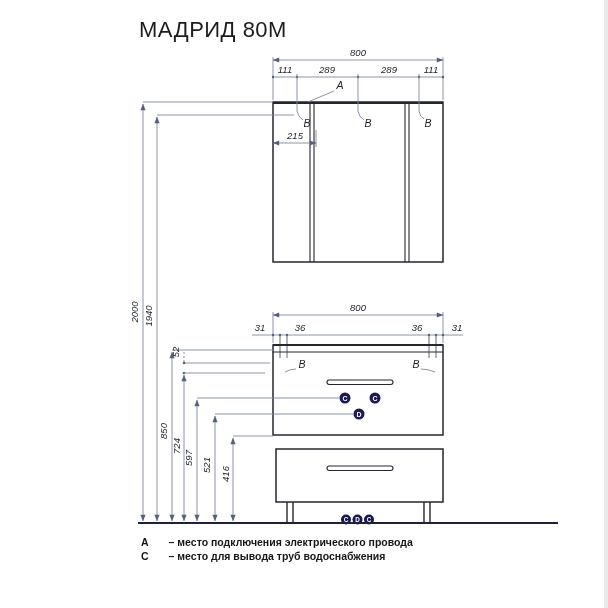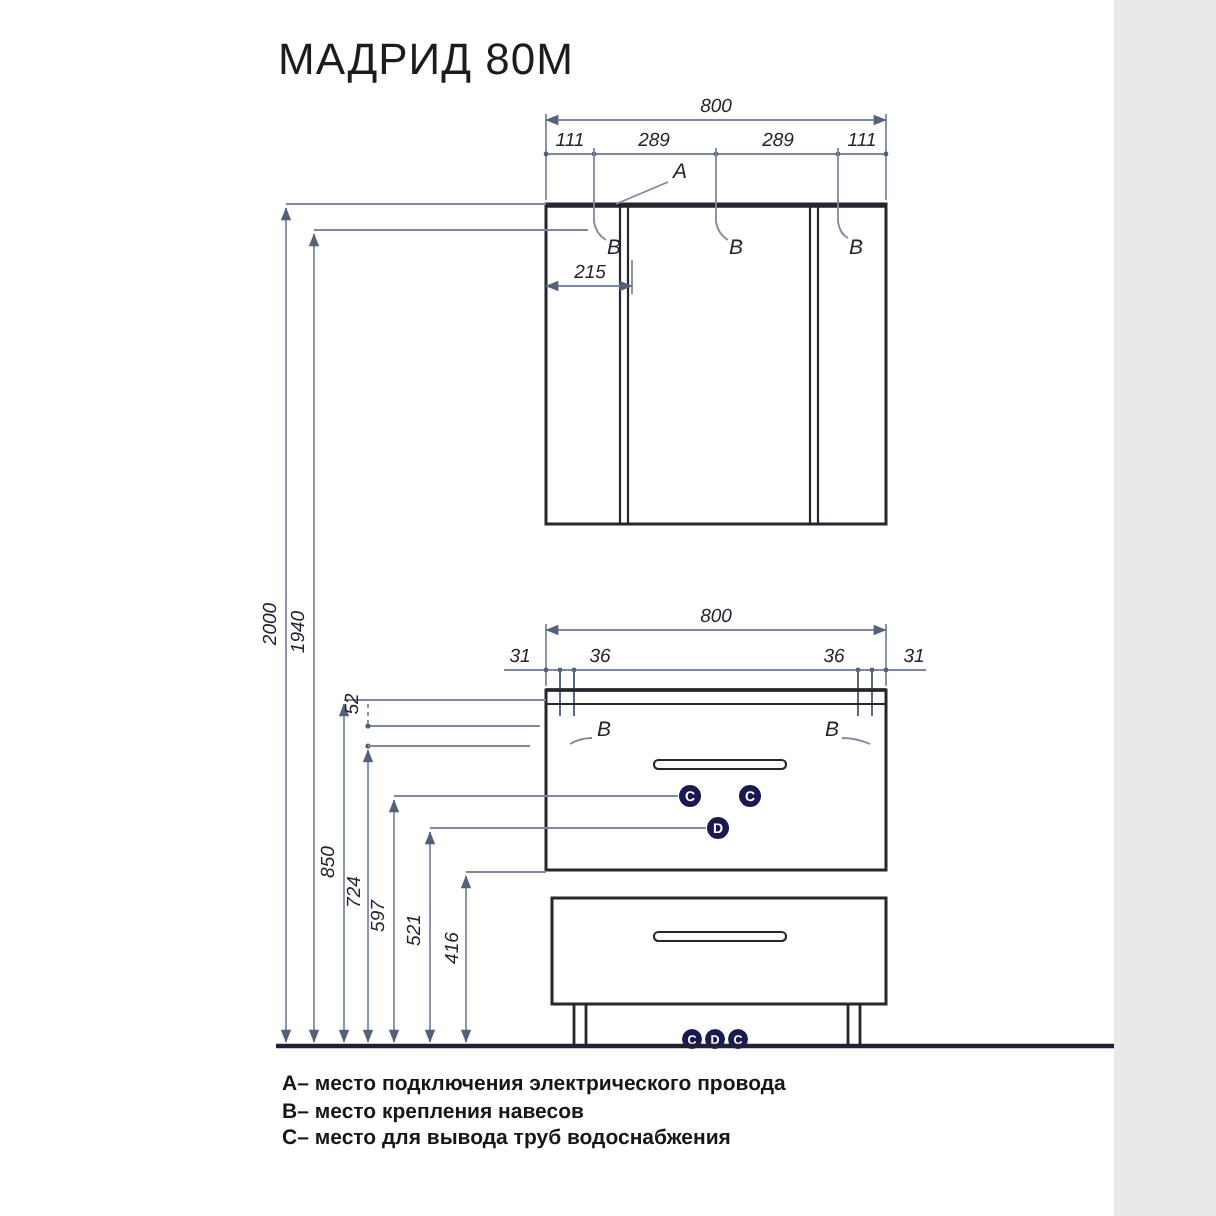--- a/index.html
+++ b/index.html
@@ -1,23 +1,23 @@
 <!DOCTYPE html>
 <html><head>
 <meta charset="utf-8">
 <style>
   html,body{margin:0;padding:0;background:#e9e9e9;}
-  .page{position:relative;width:557px;height:608px;background:#ffffff;overflow:hidden;
+  .page{position:relative;width:604px;height:608px;background:#ffffff;overflow:hidden;
         font-family:"Liberation Sans", sans-serif;}
   .title{position:absolute;left:139px;top:17px;font-size:22px;color:#1c1c1c;
          letter-spacing:.5px;font-weight:400;white-space:nowrap;}
   .legend{position:absolute;left:141px;top:536px;font-size:10.5px;color:#161616;line-height:13.6px;}
   .legend .row{white-space:nowrap;}
   .legend .lk{font-weight:700;}
-  .legend .lt{font-weight:600;margin-left:0;}
+  .legend .lt{font-weight:600;margin-left:20px;}
   svg text{font-family:"Liberation Sans", sans-serif;font-style:italic;
            fill:#23232e;font-size:9.5px;}
   svg text.pt{font-size:10.5px;}
   svg text.wh{font-style:normal;font-weight:700;fill:#ffffff;font-size:7px;}
   svg text.whs{font-style:normal;font-weight:700;fill:#ffffff;font-size:6.3px;}
   .obj{stroke:#26262e;fill:none;}
   .dim{stroke:#7e89a0;fill:none;stroke-width:.9;}
   .dimdark{stroke:#5c6活a-ignore{}
 </style>
 <style>
@@ -197,17 +197,16 @@
         <text x="369" y="522" text-anchor="middle" class="whs">C</text>
       </g>
     </g>
 
     <line x1="138" y1="523" x2="558" y2="523" stroke="#20203a" stroke-width="2.2"></line>
   </svg>
 
   
   <div class="legend">
     <div class="row"><span class="lk">A</span><span class="lt">– место подключения электрического провода</span></div>
-    <div class="row"><span class="lk">B</span><span class="lt">– место крепления навесов</span></div>
     <div class="row"><span class="lk">C</span><span class="lt">– место для вывода труб водоснабжения</span></div>
   </div>
 
 </div>
 
 </body></html>

